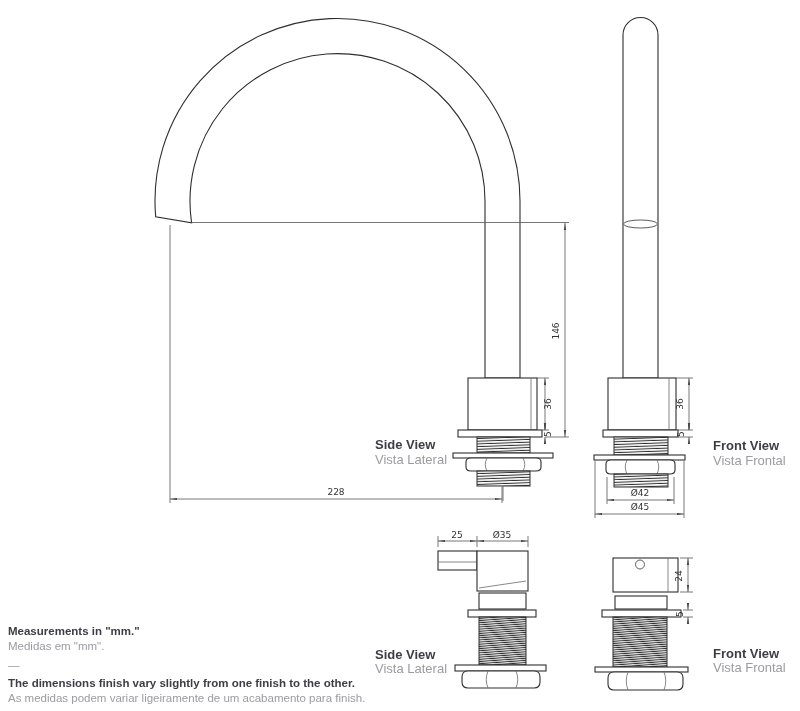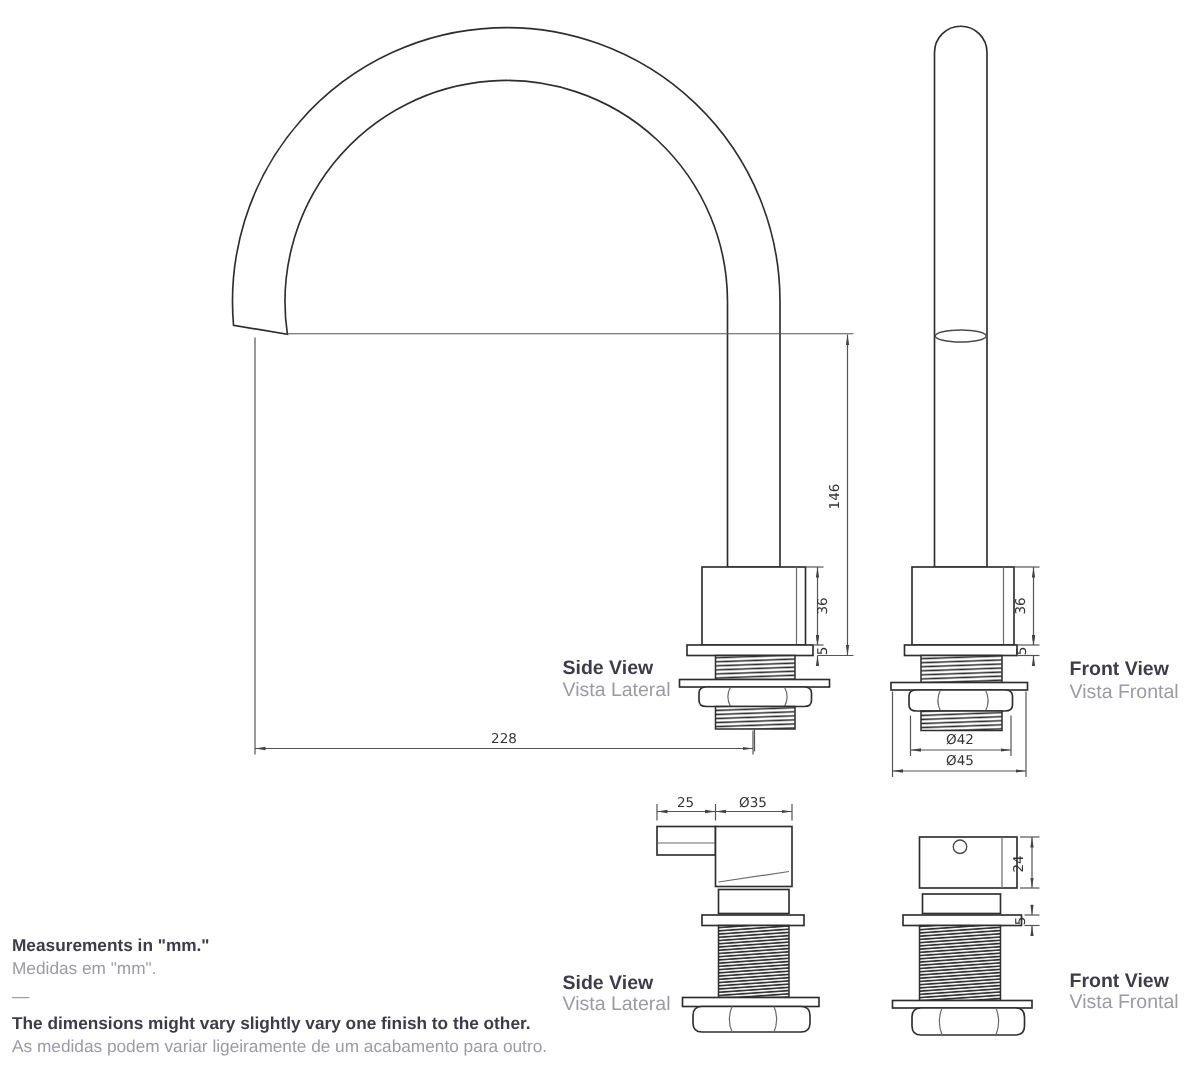--- a/index.html
+++ b/index.html
@@ -188,17 +188,17 @@
 
     <text class="vt" x="713" y="658">Front View</text>
     <text class="vs" x="713" y="672">Vista Frontal</text>
   </g>
 </svg>
 
   <div class="notes">
     <p class="b">Measurements in "mm."</p>
     <p>Medidas em "mm".</p>
     <p class="dash">—</p>
-    <p class="b">The dimensions might vary slightly vary one finish to the other.</p>
-    <p>As medidas podem variar ligeiramente de um acabamento para outro.</p>
+    <p class="b">The dimensions finish vary slightly from one finish to the other.</p>
+    <p>As medidas podem variar ligeiramente de um acabamento para finish.</p>
   </div>
 
 </div>
 
 </body></html>

